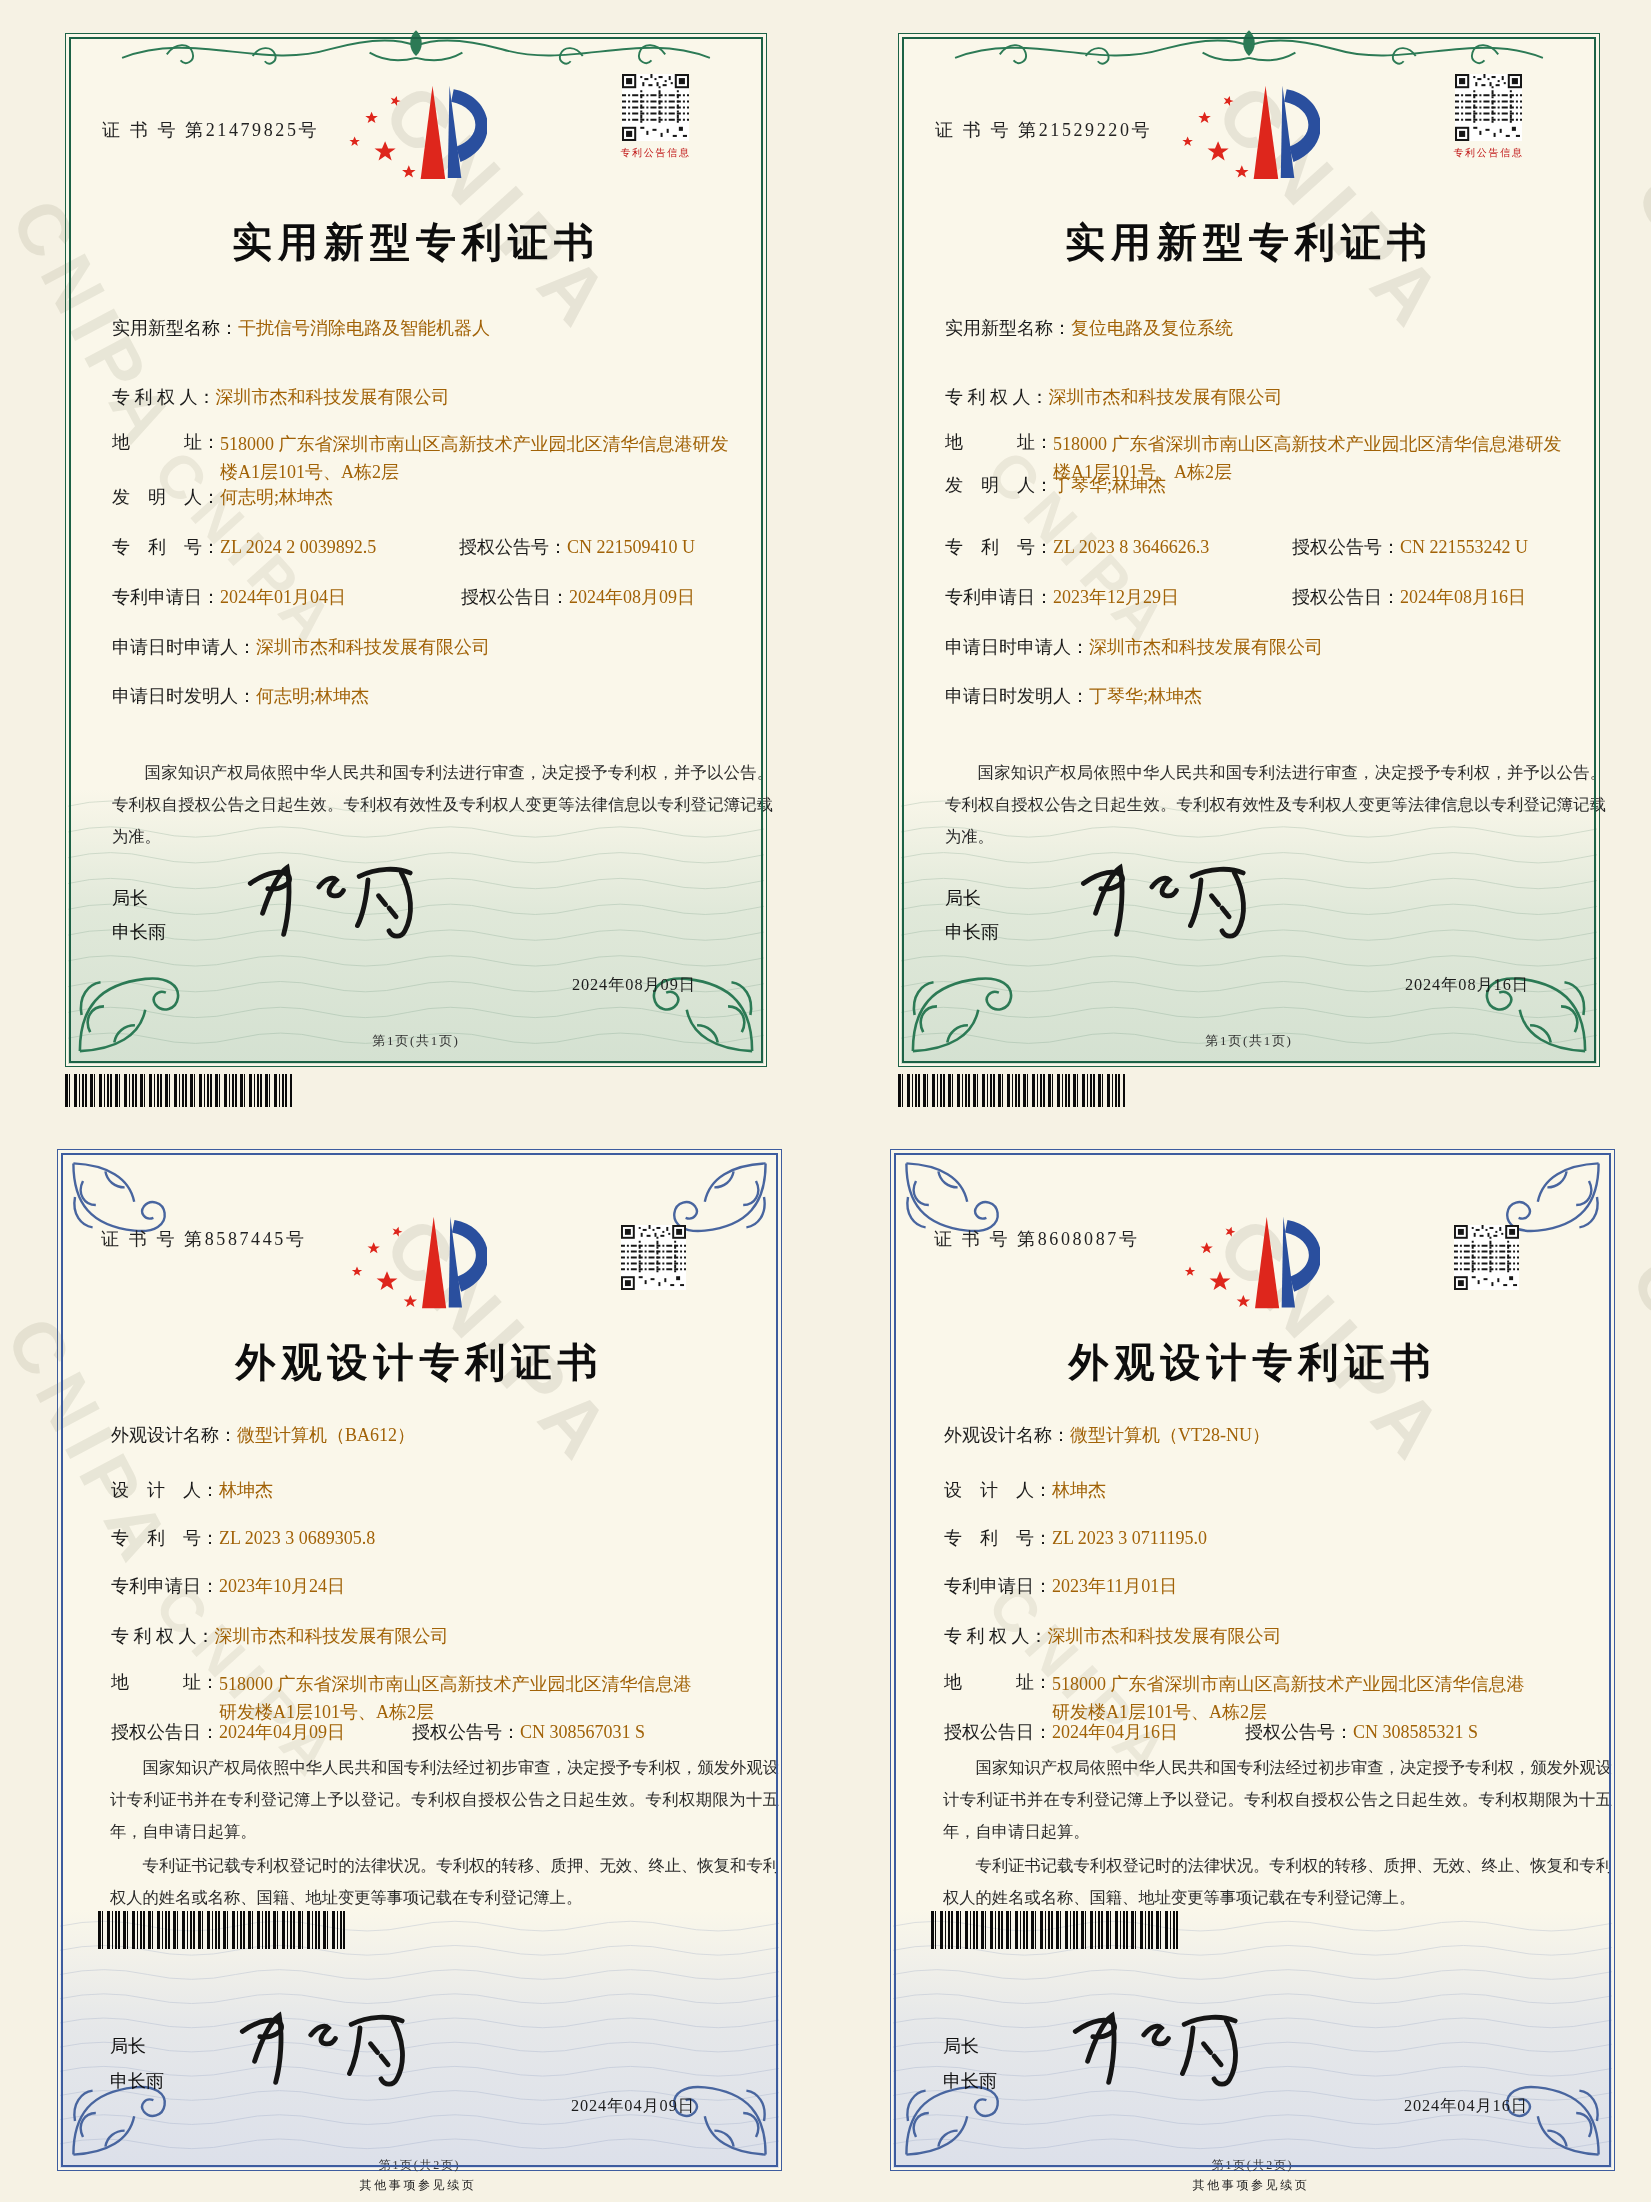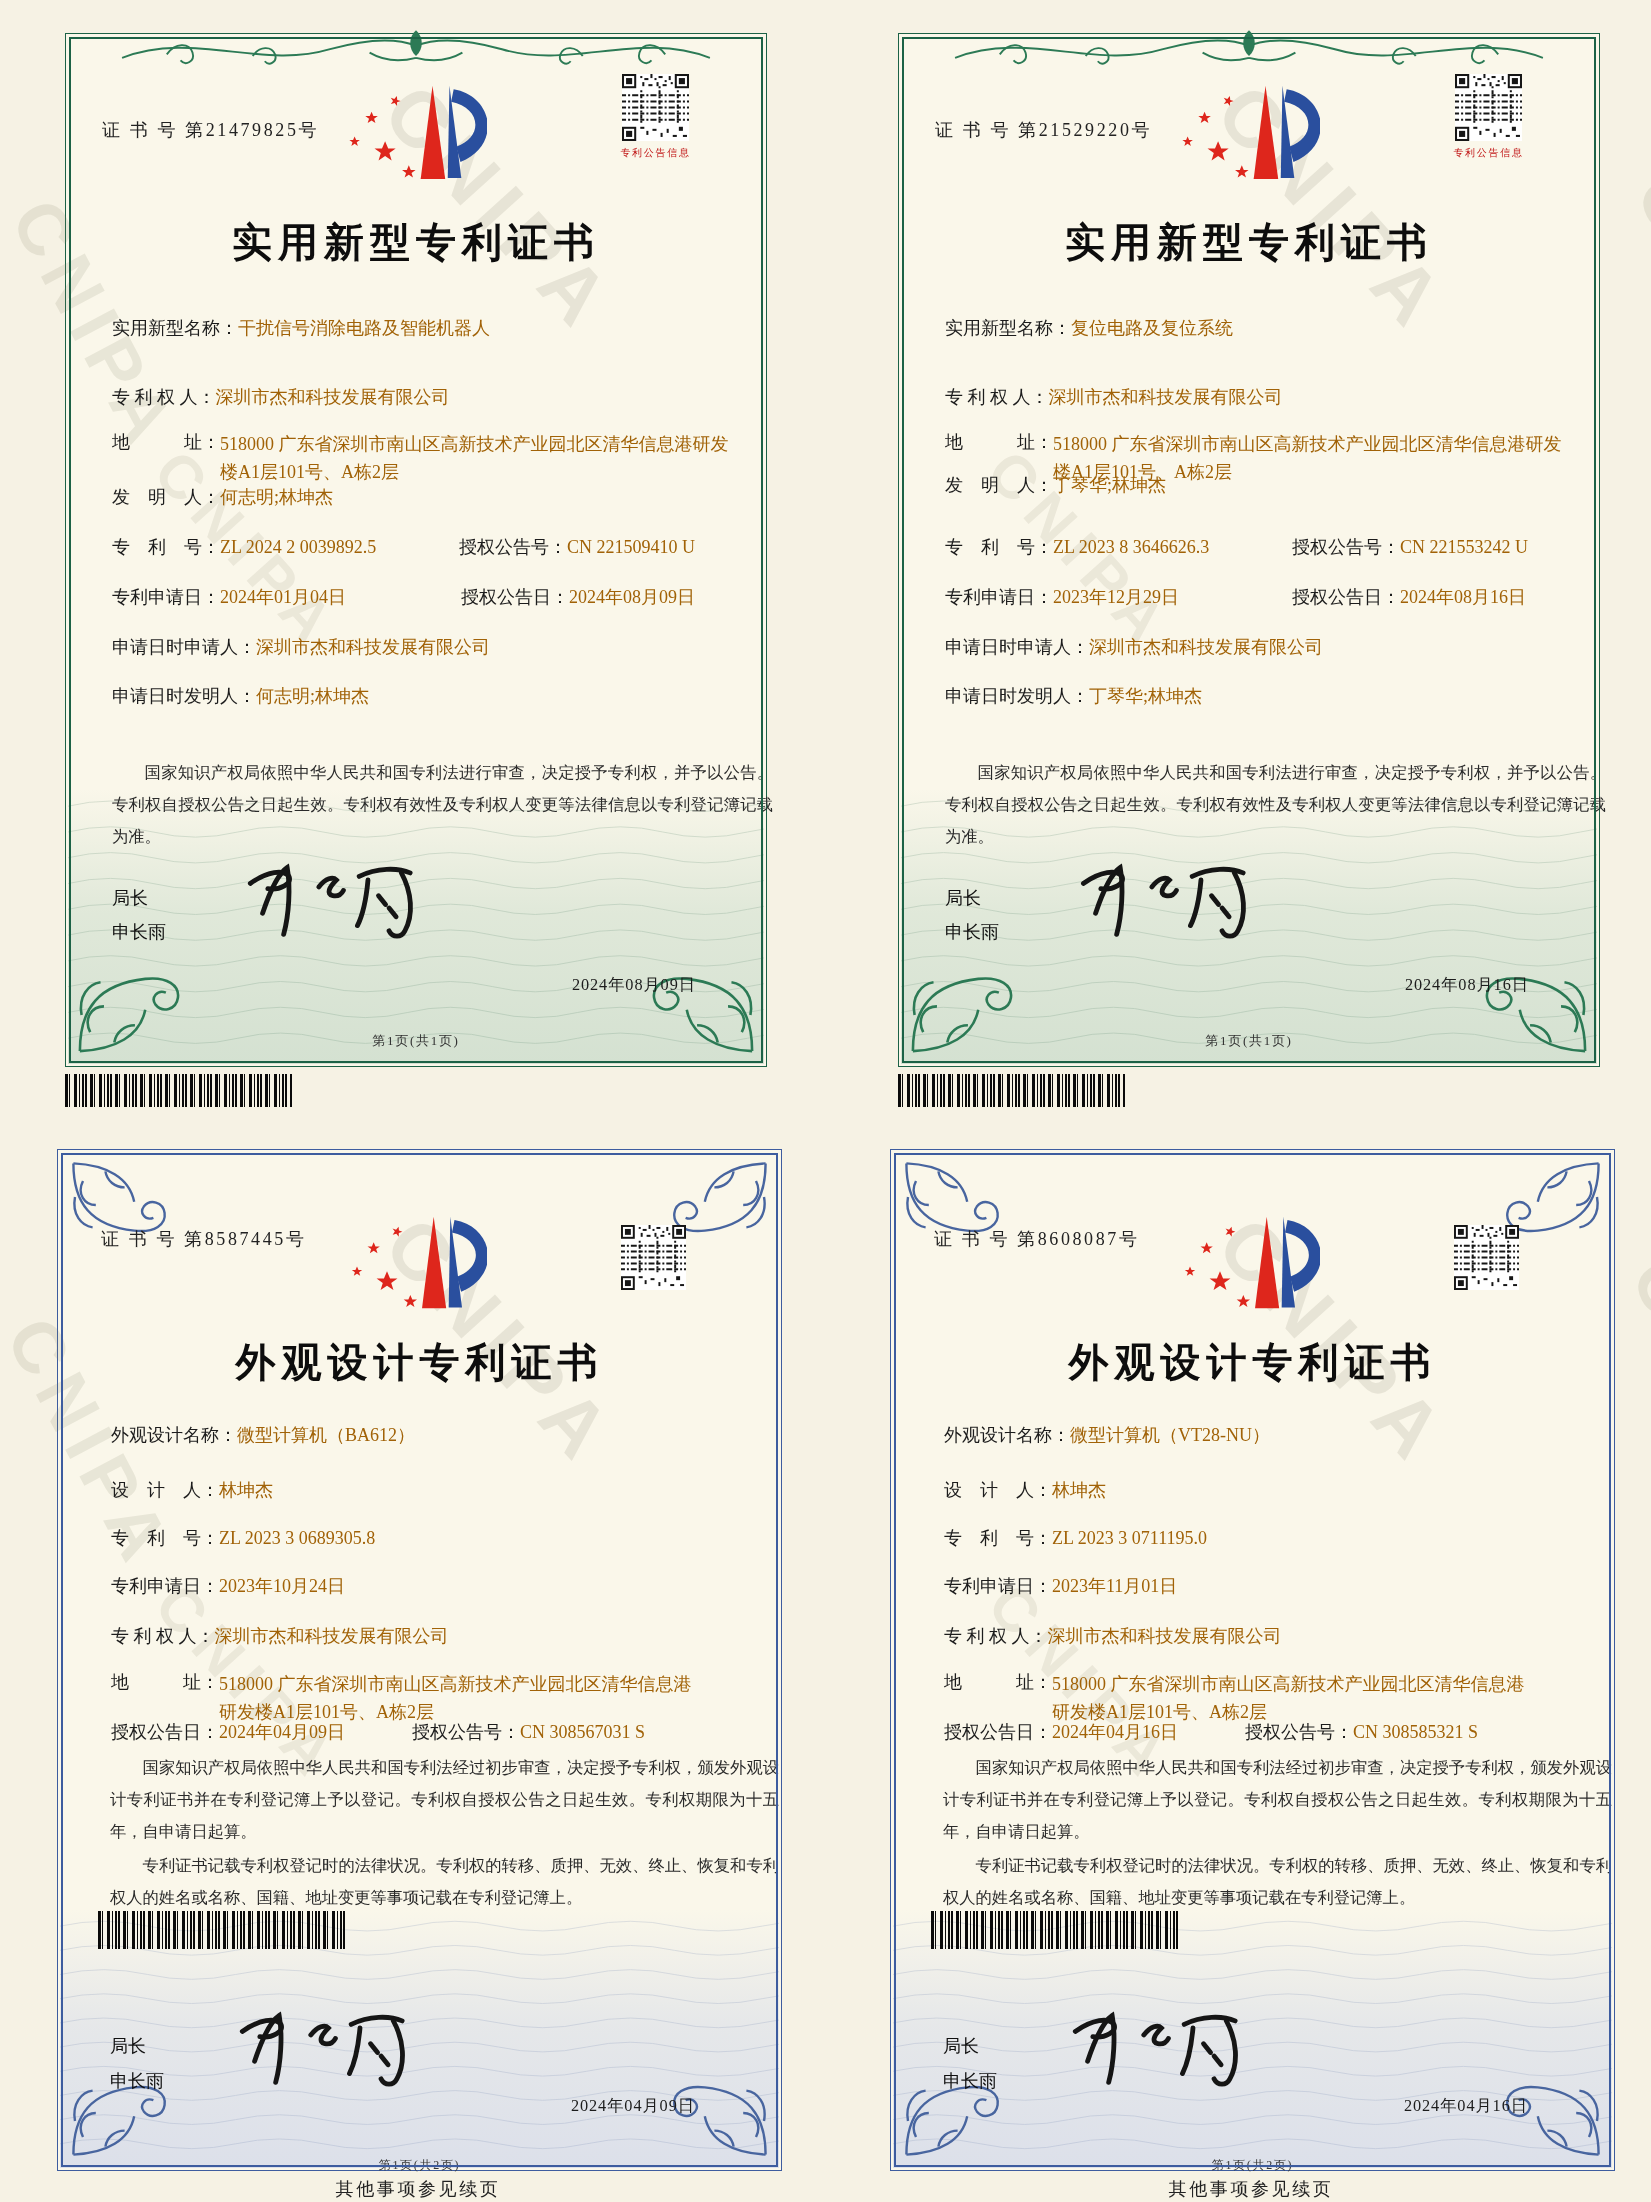--- a/index.html
+++ b/index.html
@@ -32,21 +32,21 @@
   .gw{color:#4c7d63}.bw{color:#6479a8}
   .corner,.band{color:#2c7a55}
   .blue .corner{color:#48659f}
   .barcode{background:repeating-linear-gradient(90deg,#0a0a0a 0 2.6px,transparent 2.6px 4.3px,#0a0a0a 4.3px 5.2px,transparent 5.2px 8.6px,#0a0a0a 8.6px 12px,transparent 12px 13.8px,#0a0a0a 13.8px 14.6px,transparent 14.6px 17px,#0a0a0a 17px 19px,transparent 19px 20px,#0a0a0a 20px 22.4px,transparent 22.4px 25px)}
   .pbarcode{position:absolute;z-index:5}
   .wm{font-family:"Liberation Sans",sans-serif;font-weight:700;font-size:79px;letter-spacing:12px;
       color:rgba(128,124,102,.15);transform:rotate(48deg);z-index:1;pointer-events:none;white-space:nowrap}
   .wm2{font-size:60px;color:rgba(128,124,102,.12)}
   .edgewm{position:absolute;font-family:"Liberation Sans",sans-serif;font-weight:700;font-size:72px;
       letter-spacing:10.3px;color:rgba(128,124,102,.14);transform:rotate(62deg);z-index:0;pointer-events:none}
-  .fnote{position:absolute;font-size:18px;letter-spacing:2.6px;color:#222;z-index:5;width:224px;text-align:center}
+  .fnote{position:absolute;font-size:12px;letter-spacing:2.6px;color:#222;z-index:5;width:224px;text-align:center}
 </style>
 </head>
 <body>
 
 <svg width="0" height="0" style="position:absolute" aria-hidden="true">
   <defs>
     <path id="st" d="M0,-10 L2.94,-3.09 10,-3.09 4.05,1.18 6.18,8.09 0,4 -6.18,8.09 -4.05,1.18 -10,-3.09 -2.94,-3.09 Z"></path>
     <g id="logo">
       <g fill="#de261c">
         <use href="#st" transform="translate(24,74) scale(.62)"></use>

